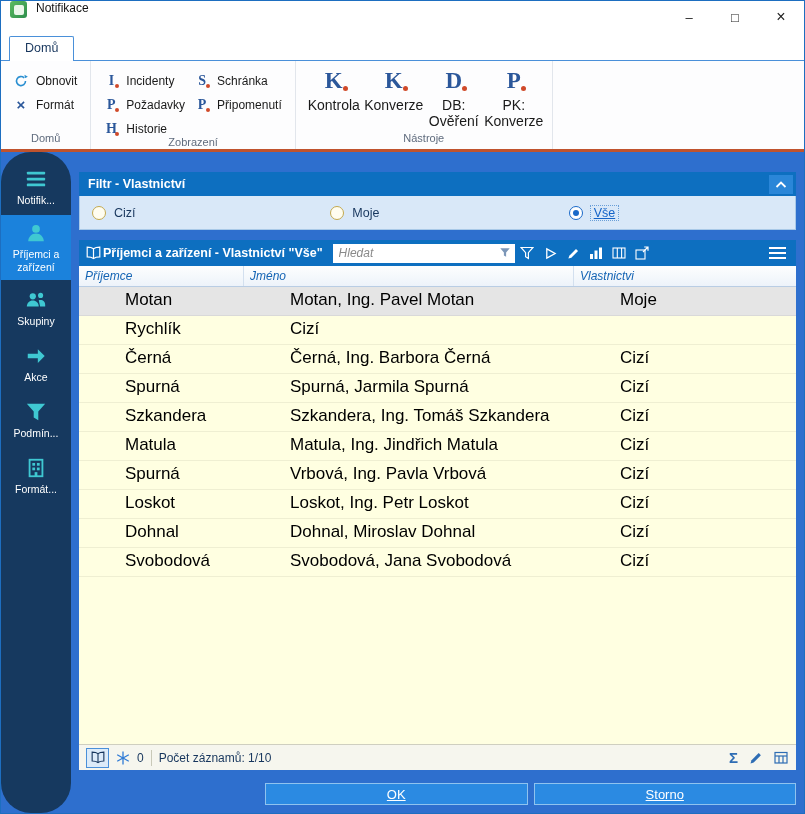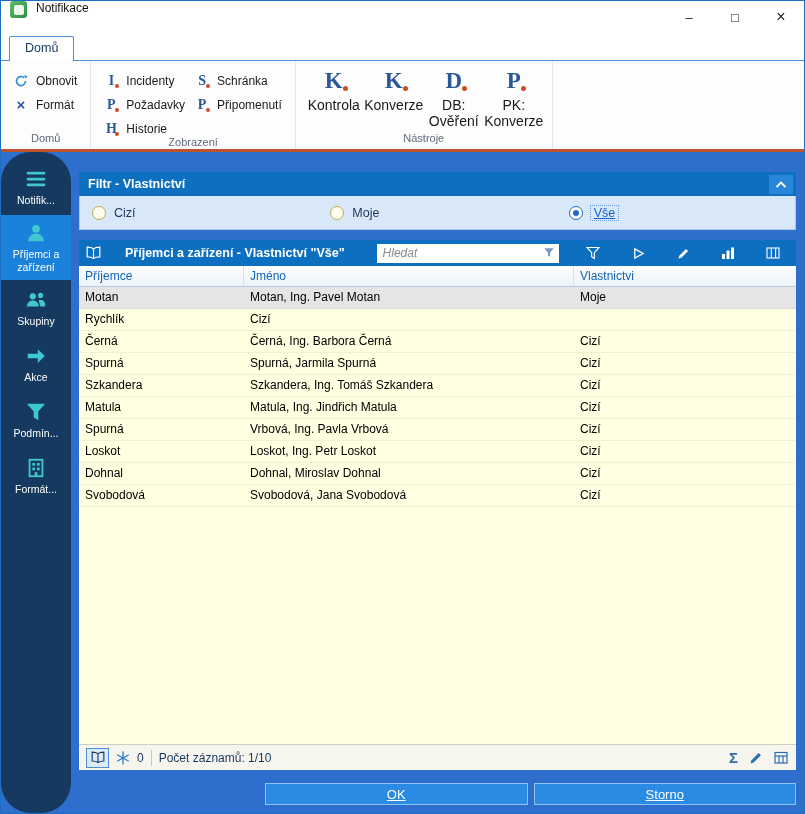--- a/index.html
+++ b/index.html
@@ -54,39 +54,39 @@
   .chev { width: 24px; height: 19px; display: flex; align-items: center; justify-content: center; background: #2a86d8; }
   .fbody { height: 34px; background: #d9e8f8; border: 1px solid #a9c9e8; border-top: none; display: flex; align-items: center; }
   .fopt { flex: 1; display: flex; align-items: center; gap: 8px; padding-left: 12px; font-size: 12.5px; color: #17365d; cursor: default; }
   .radio { width: 14px; height: 14px; border-radius: 50%; background: #fffdf0; border: 1px solid #c3a94e; position: relative; flex: 0 0 auto; }
   .fopt.selected .radio { border-color: #1b6ac9; background: #fff; }
   .fopt.selected .radio::after { content: ""; position: absolute; left: 3px; top: 3px; width: 6px; height: 6px; border-radius: 50%; background: #1b6ac9; }
   .fopt.selected .olabel { color: #1464c8; text-decoration: underline; outline: 1px dotted #6a9fd8; padding: 0 3px; }
 
   
   .table-panel { flex: 1; margin-top: 10px; display: flex; flex-direction: column; min-height: 0; }
-  .theader { height: 26px; flex: 0 0 auto; background: #0d6fc0; display: flex; align-items: center; padding: 0 5px 0 7px; gap: 24px; }
+  .theader { height: 26px; flex: 0 0 auto; background: #0d6fc0; display: flex; align-items: center; padding: 0 5px 0 7px; gap: 2px; }
   .theader .book { flex: 0 0 auto; display: flex; }
   .ttitle { color: #fff; font-weight: bold; font-size: 12.5px; white-space: nowrap; }
   .searchbox { margin-left: 8px; width: 182px; height: 19px; background: #fff; display: flex; align-items: center; padding: 0 4px 0 6px; flex: 0 0 auto; }
   .searchbox input { border: none; outline: none; flex: 1; min-width: 0; font-size: 12px; color: #333; background: transparent; font-family: "Liberation Sans", sans-serif; }
   .searchbox input::placeholder { color: #8a8a8a; font-style: italic; }
   .tb-icon { width: 21px; height: 19px; display: flex; align-items: center; justify-content: center; flex: 0 0 auto; cursor: default; }
   .spacer { flex: 1; }
   .hamburger { width: 28px; height: 19px; display: flex; flex-direction: column; gap: 3px; align-items: center; justify-content: center; flex: 0 0 auto; cursor: default; }
   .hamburger span { width: 17px; height: 2px; background: #fff; }
 
-  .colheader { height: 21px; flex: 0 0 auto; background: linear-gradient(#fdfefe, #edf3fa); border-bottom: 1px solid #b9cde4; display: flex; }
+  .colheader { height: 21px; flex: 0 0 auto; background: linear-gradient(#fdfefe, #edf3fa); border-bottom: 1px solid #b9cde4; display: flex; font-style: italic; }
   .colcell { font-size: 12px; color: #1464b4; padding: 3px 6px; border-right: 1px solid #d3e0ef; overflow: hidden; white-space: nowrap; cursor: default; }
   .w1 { width: 165px; flex: 0 0 auto; }
   .w2 { width: 330px; flex: 0 0 auto; }
   .w3 { flex: 1; border-right: none; min-width: 0; }
 
   .grid { flex: 1; background: #ffffe1; overflow: hidden; min-height: 0; }
-  .grow { height: 22px; display: flex; border-bottom: 1px solid #efefd2; font-size: 12px; color: #000; cursor: default; }
+  .grow { height: 29px; display: flex; border-bottom: 1px solid #efefd2; font-size: 17px; color: #000; cursor: default; padding-left: 40px; }
   .gcell { padding: 3px 6px; overflow: hidden; white-space: nowrap; }
   .grow.selected { background: #e5e5e5; border-bottom-color: #d9d9d9; }
 
   .statusbar { height: 26px; flex: 0 0 auto; background: #f6f6ee; border-top: 1px solid #cfcfc0; display: flex; align-items: center; padding: 0 7px; gap: 7px; }
   .st-book { width: 23px; height: 20px; border: 1px solid #4a90d9; background: #dcebf9; display: flex; align-items: center; justify-content: center; flex: 0 0 auto; cursor: default; }
   .st-num { color: #17365d; font-size: 12px; }
   .st-sep { width: 1px; height: 16px; background: #c9c9b8; }
   .st-count { color: #17365d; font-size: 12px; }
   .st-right { margin-left: auto; display: flex; gap: 11px; align-items: center; }
   .sigma { font-size: 15px; font-weight: bold; color: #2e6db4; cursor: default; }

